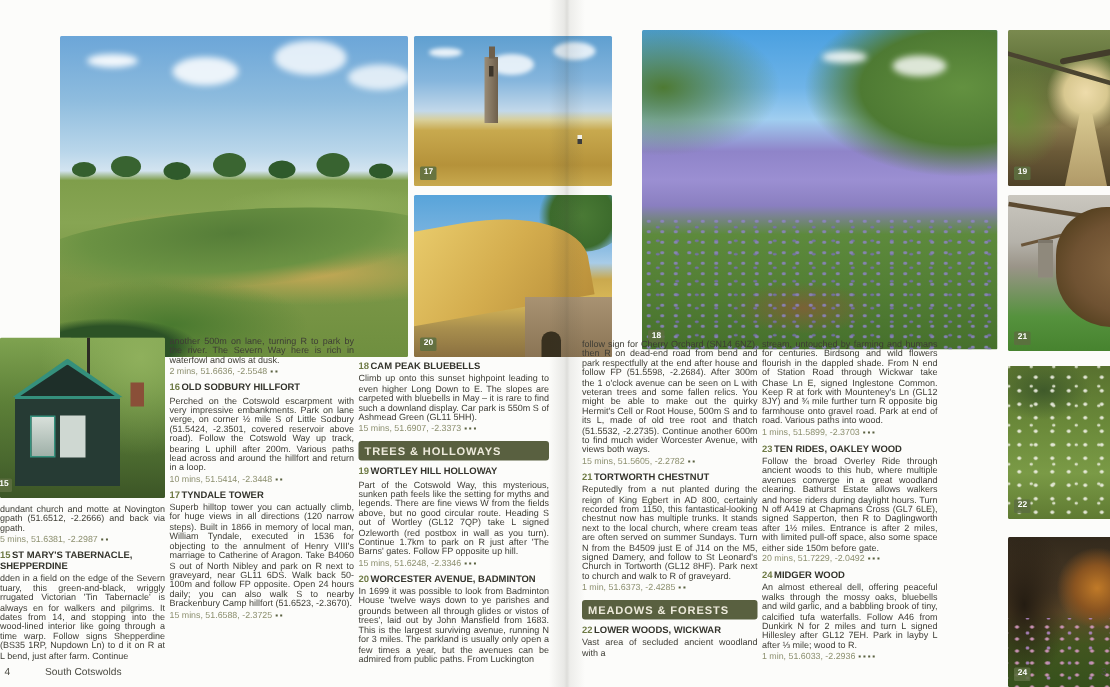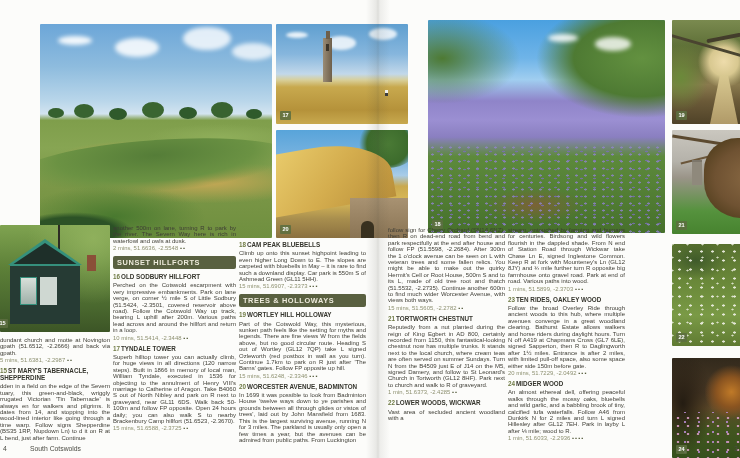--- a/index.html
+++ b/index.html
@@ -157,21 +157,20 @@
     </figure>
     <p class="body">dundant church and motte at Novington gpath (51.6512, -2.2666) and back via gpath.</p>
     <p class="meta"><span>5 mins, 51.6381, -2.2987</span><span class="icons">▪▪</span></p>
     <h3 class="entry-title"><span class="num">15</span><span>ST MARY'S TABERNACLE, SHEPPERDINE</span></h3>
     <p class="body">dden in a field on the edge of the Severn tuary, this green-and-black, wriggly rrugated Victorian 'Tin Tabernacle' is always en for walkers and pilgrims. It dates from 14, and stopping into the wood-lined interior like going through a time warp. Follow signs Shepperdine (BS35 1RP, Nupdown Ln) to d it on R at L bend, just after farm. Continue</p>
   </div>
 
   <div class="col" style="left:113px;top:225px;width:123px;">
     <p class="body">another 500m on lane, turning R to park by the river. The Severn Way here is rich in waterfowl and owls at dusk.</p>
     <p class="meta"><span>2 mins, 51.6636, -2.5548</span><span class="icons">▪▪</span></p>
-    <div class="section-bar">SUNSET HILLFORTS</div>
     <h3 class="entry-title"><span class="num">16</span><span>OLD SODBURY HILLFORT</span></h3>
     <p class="body">Perched on the Cotswold escarpment with very impressive embankments. Park on lane verge, on corner ½ mile S of Little Sodbury (51.5424, -2.3501, covered reservoir above road). Follow the Cotswold Way up track, bearing L uphill after 200m. Various paths lead across and around the hillfort and return in a loop.</p>
     <p class="meta"><span>10 mins, 51.5414, -2.3448</span><span class="icons">▪▪</span></p>
     <h3 class="entry-title"><span class="num">17</span><span>TYNDALE TOWER</span></h3>
     <p class="body">Superb hilltop tower you can actually climb, for huge views in all directions (120 narrow steps). Built in 1866 in memory of local man, William Tyndale, executed in 1536 for objecting to the annulment of Henry VIII's marriage to Catherine of Aragon. Take B4060 S out of North Nibley and park on R next to graveyard, near GL11 6DS. Walk back 50-100m and follow FP opposite. Open 24 hours daily; you can also walk S to nearby Brackenbury Camp hillfort (51.6523, -2.3670).</p>
     <p class="meta"><span>15 mins, 51.6588, -2.3725</span><span class="icons">▪▪</span></p>
   </div>
 
   <div class="col" style="left:239px;top:242px;width:127px;">
     <h3 class="entry-title"><span class="num">18</span><span>CAM PEAK BLUEBELLS</span></h3>
@@ -220,20 +219,21 @@
     <div class="spk"></div>
     <span class="badge">24</span>
   </figure>
 
   <div class="col" style="left:388px;top:227px;width:117px;">
     <p class="body">follow sign for Cherry Orchard (SN14 6NZ), then R on dead-end road from bend and park respectfully at the end after house and follow FP (51.5598, -2.2684). After 300m the 1 o'clock avenue can be seen on L with veteran trees and some fallen relics. You might be able to make out the quirky Hermit's Cell or Root House, 500m S and to its L, made of old tree root and thatch (51.5532, -2.2735). Continue another 600m to find much wider Worcester Avenue, with views both ways.</p>
     <p class="meta"><span>15 mins, 51.5605, -2.2782</span><span class="icons">▪▪</span></p>
     <h3 class="entry-title"><span class="num">21</span><span>TORTWORTH CHESTNUT</span></h3>
     <p class="body">Reputedly from a nut planted during the reign of King Egbert in AD 800, certainly recorded from 1150, this fantastical-looking chestnut now has multiple trunks. It stands next to the local church, where cream teas are often served on summer Sundays. Turn N from the B4509 just E of J14 on the M5, signed Damery, and follow to St Leonard's Church in Tortworth (GL12 8HF). Park next to church and walk to R of graveyard.</p>
     <p class="meta"><span>1 min, 51.6373, -2.4285</span><span class="icons">▪▪</span></p>
+    <div class="section-bar">MEADOWS &amp; FORESTS</div>
     <h3 class="entry-title"><span class="num">22</span><span>LOWER WOODS, WICKWAR</span></h3>
     <p class="body">Vast area of secluded ancient woodland with a</p>
   </div>
 
   <div class="col" style="left:508px;top:227px;width:117px;">
     <p class="body">stream, untouched by farming and humans for centuries. Birdsong and wild flowers flourish in the dappled shade. From N end of Station Road through Wickwar take Chase Ln E, signed Inglestone Common. Keep R at fork with Mounteney's Ln (GL12 8JY) and ¾ mile further turn R opposite big farmhouse onto gravel road. Park at end of road. Various paths into wood.</p>
     <p class="meta"><span>1 mins, 51.5899, -2.3703</span><span class="icons">▪▪▪</span></p>
     <h3 class="entry-title"><span class="num">23</span><span>TEN RIDES, OAKLEY WOOD</span></h3>
     <p class="body">Follow the broad Overley Ride through ancient woods to this hub, where multiple avenues converge in a great woodland clearing. Bathurst Estate allows walkers and horse riders during daylight hours. Turn N off A419 at Chapmans Cross (GL7 6LE), signed Sapperton, then R to Daglingworth after 1½ miles. Entrance is after 2 miles, with limited pull-off space, also some space either side 150m before gate.</p>
     <p class="meta"><span>20 mins, 51.7229, -2.0492</span><span class="icons">▪▪▪</span></p>

